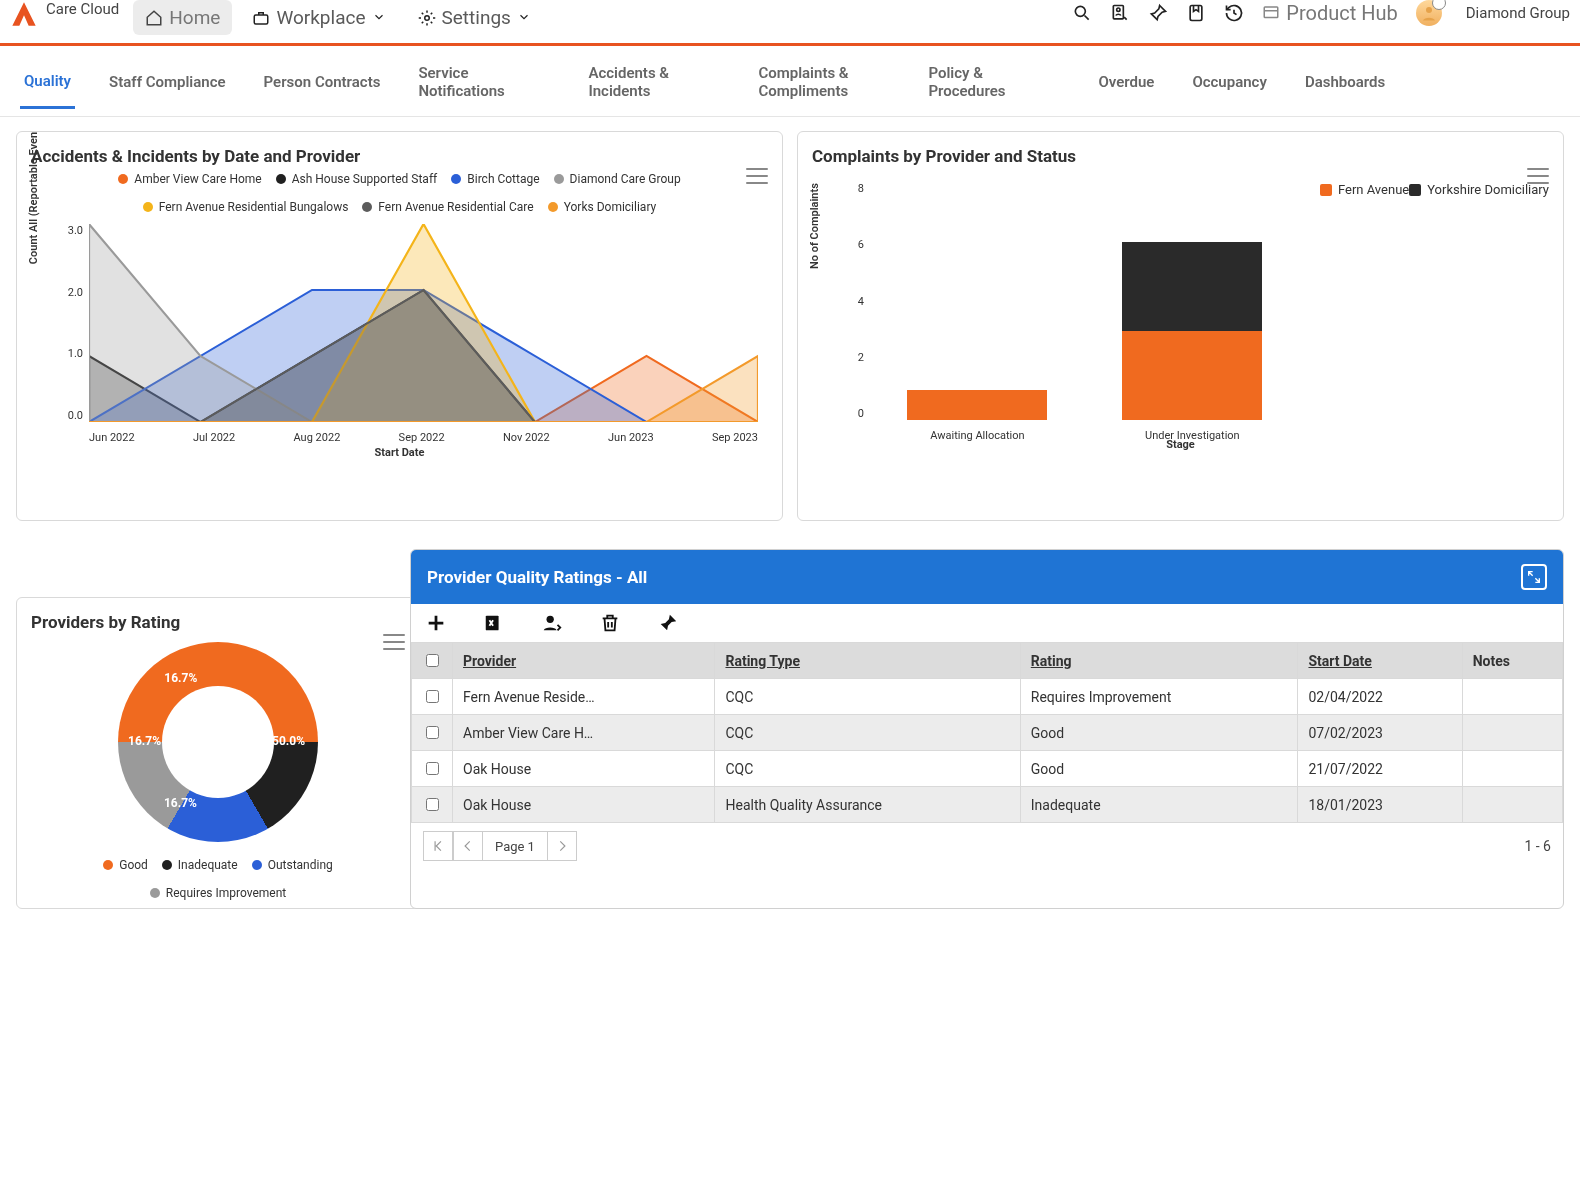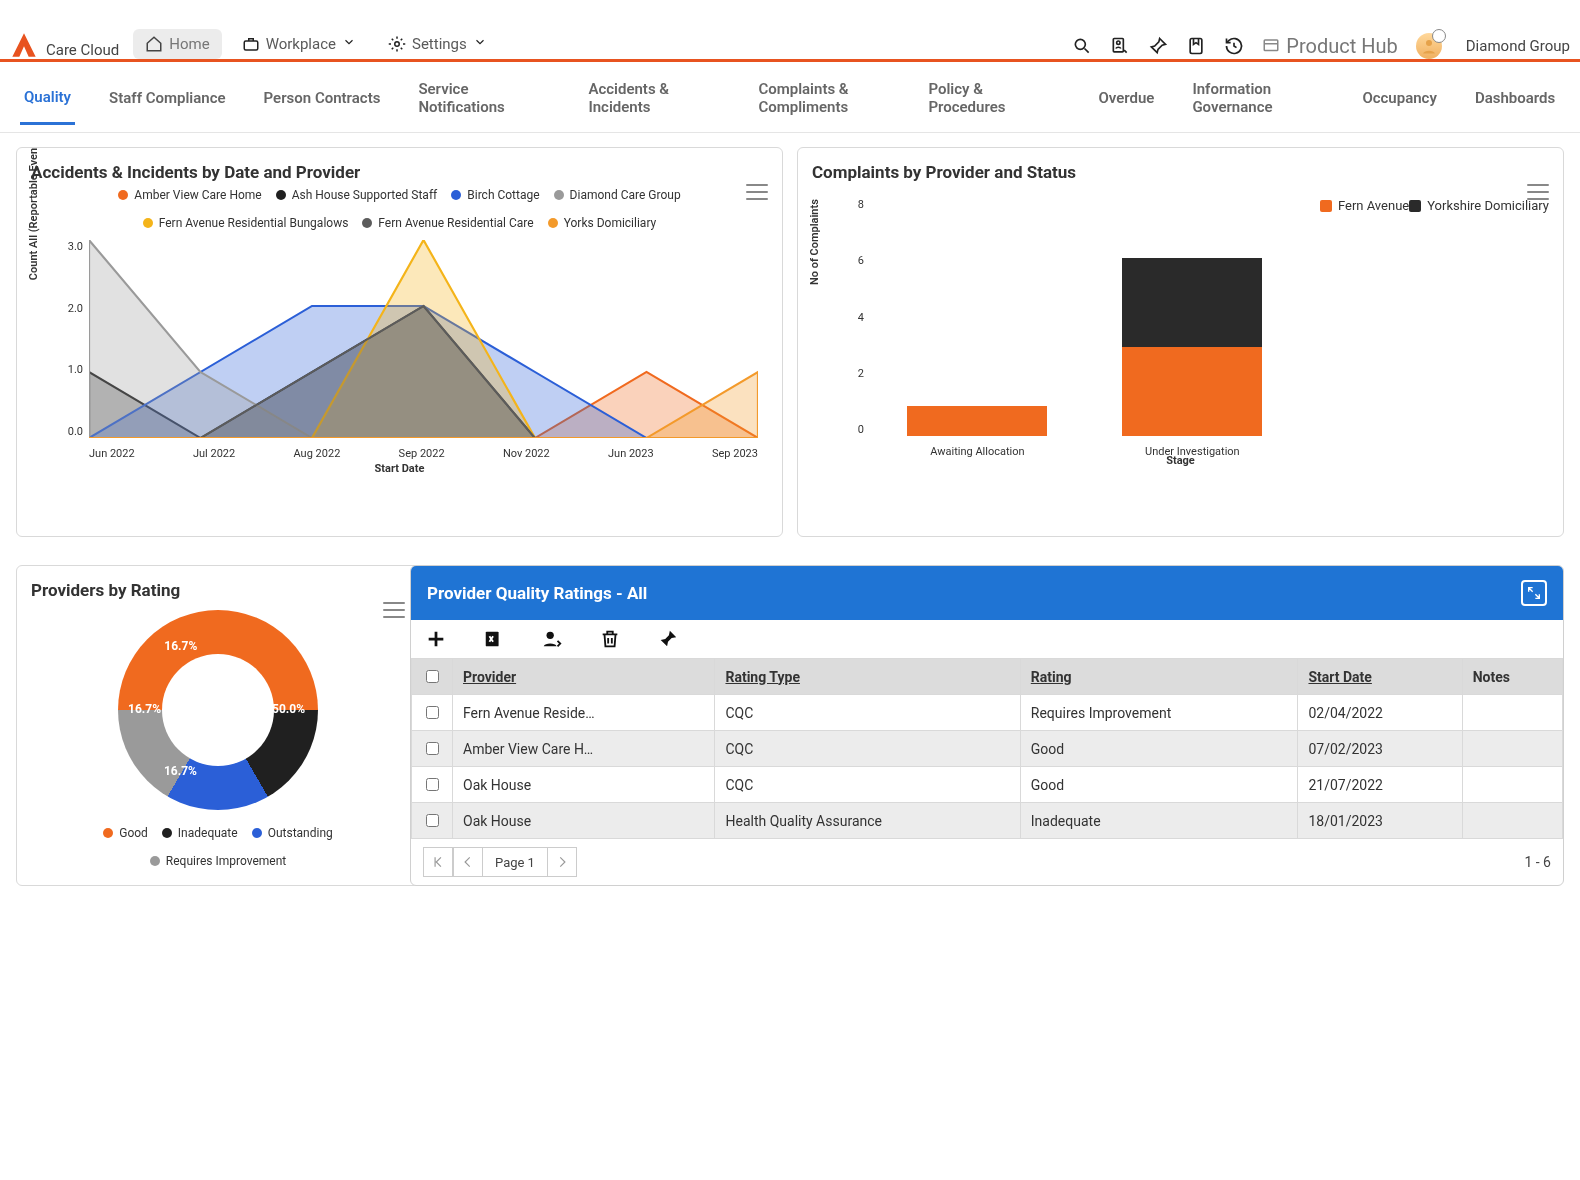--- a/index.html
+++ b/index.html
@@ -8,36 +8,36 @@
   font-family: -apple-system, "Segoe UI", Roboto, Arial, sans-serif;
   font-size: 13px;
   color: #333;
   background: #fff;
   width: 1580px;
 }
 * { box-sizing: border-box; }
 
 
 .topbar {
-  height: 62px;
+  height: 46px;
   display: flex;
-  align-items: flex-end;
+  align-items: flex-start;
   padding: 0 10px;
   border-bottom: 3px solid #e85320;
   gap: 8px;
 }
 .logo-glyph {
   width: 28px; height: 28px;
   display: flex; align-items: center; justify-content: center;
 }
 .app-name { font-size: 15px; color: #444; margin-right: 6px; }
 .nav-btn {
   display: inline-flex; align-items: center; gap: 6px;
   padding: 6px 12px; border-radius: 6px;
-  color: #5a5a5a; font-size: 15px; cursor: pointer;
+  color: #5a5a5a; font-size: 19px; cursor: pointer;
 }
 .nav-btn.active { background: #ececec; color: #777; }
 .icon-14 { width: 18px; height: 18px; display:inline-block; }
 .spacer { flex: 1; }
 .toolbar-icons { display: flex; align-items: center; gap: 18px; }
 .toolbar-icons .ico { width: 20px; height: 20px; cursor: pointer; color:#222; }
 .product-hub { display:flex; align-items:center; gap:6px; color:#777; font-size:20px; cursor:pointer;}
 .avatar {
   width: 26px; height: 26px; border-radius: 50%;
   background: linear-gradient(#ffd89b,#f0b060);
@@ -168,21 +168,21 @@
 }
 .pager .pglabel{
   border:1px solid #ccc; border-left:none; border-right:none;
   height:30px; display:flex; align-items:center; padding:0 12px; font-size:13px; color:#444;
 }
 .pager .range{ margin-left:auto; font-size:14px; color:#444;}
 
 
 #panel-accidents{ grid-column:1; grid-row:1; height:390px;}
 #panel-complaints{ grid-column:2; grid-row:1; height:390px;}
-#panel-donut{ grid-column:1; grid-row:2; width:404px; }
+#panel-donut{ grid-column:1; grid-row:2; width:404px;margin-top:48px; }
 .dash-row2{ display:grid; grid-template-columns:380px 1fr; gap:14px; grid-column:1 / span 2;}
 
 .maximize-ico{
   width:26px;height:26px; border:2px solid #fff; border-radius:4px;
   display:flex;align-items:center;justify-content:center;cursor:pointer;
 }
 </style>
 </head>
 <body>
 
@@ -277,21 +277,20 @@
 
 <div class="tabstrip" id="tabstrip">
     <div class="tab active">Quality</div>
     <div class="tab">Staff Compliance</div>
     <div class="tab">Person Contracts</div>
     <div class="tab">Service Notifications</div>
     <div class="tab">Accidents &amp; Incidents</div>
     <div class="tab">Complaints &amp; Compliments</div>
     <div class="tab">Policy &amp; Procedures</div>
     <div class="tab">Overdue</div>
-    <div class="tab">Information Governance</div>
     <div class="tab">Occupancy</div>
     <div class="tab">Dashboards</div>
   </div>
 
 <div class="dash">
 
   <div class="panel" id="panel-accidents">
     <div class="panel-title">Accidents &amp; Incidents by Date and Provider</div>
     <div class="panel-menu">
         <span></span>

